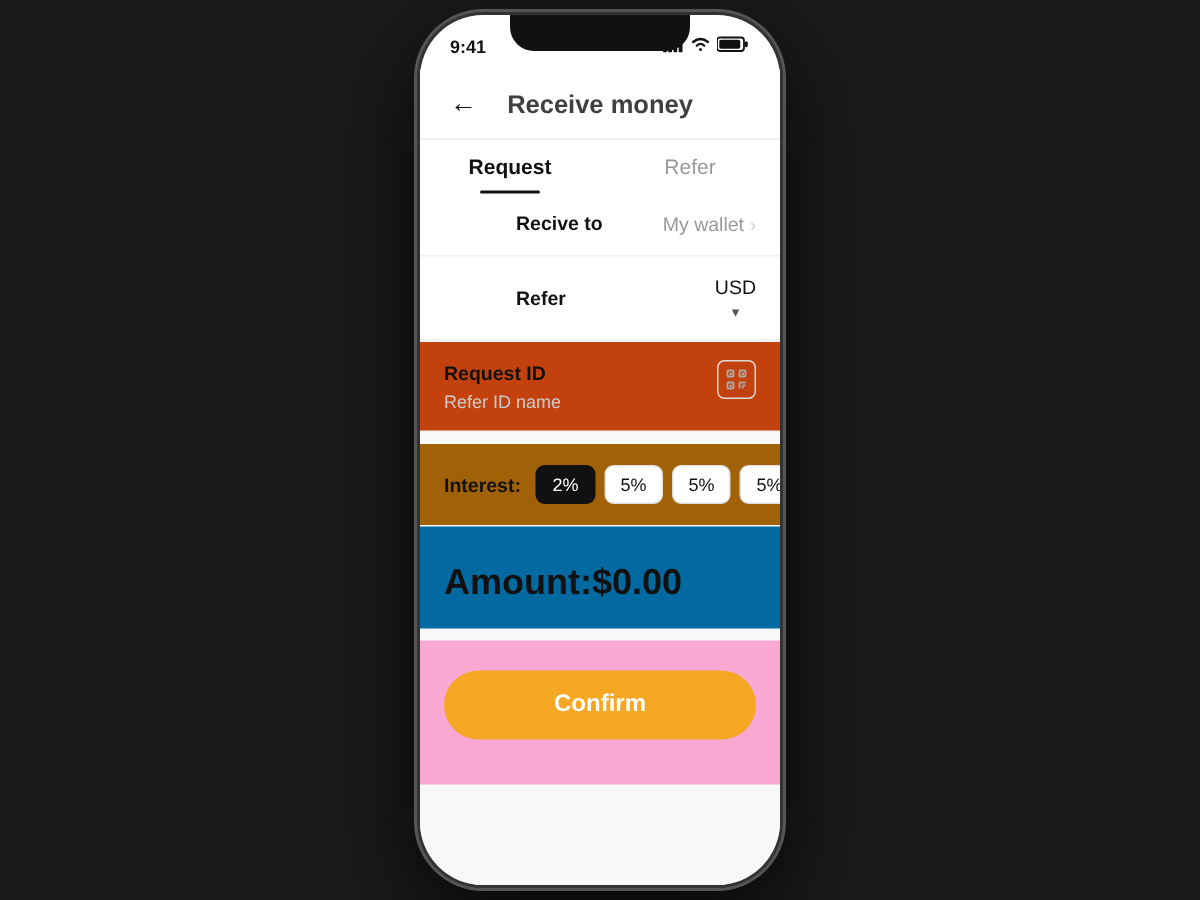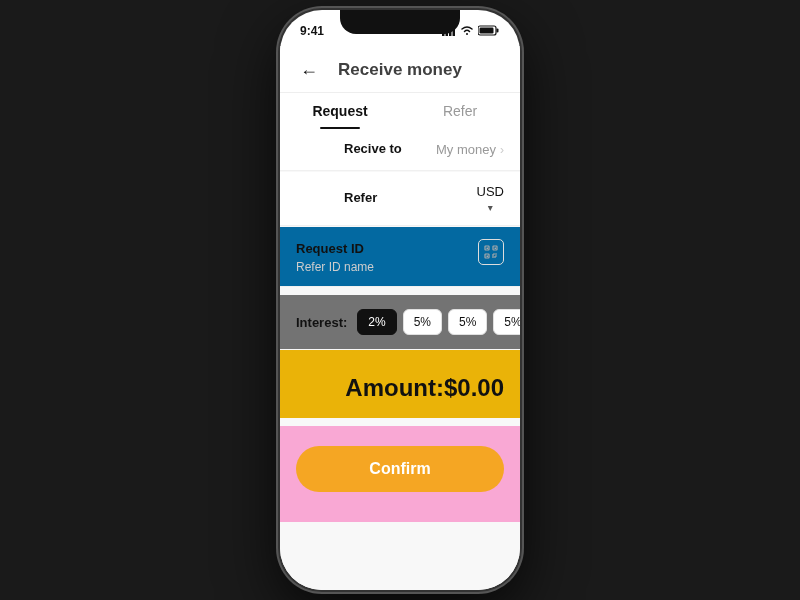--- a/index.html
+++ b/index.html
@@ -197,21 +197,21 @@
       flex-direction: column;
     }
 
     .chevron-down {
       font-size: 10px;
       color: #555;
     }
 
     
     .id-field-row {
-      background: #0369a1;
+      background: #c2410c;
       padding: 12px 16px;
       border-bottom: 1px solid #f0f0f0;
       margin-top: 1px;
       display: flex;
       align-items: flex-start;
       justify-content: space-between;
     }
 
     .id-input-wrap {
       flex: 1;
@@ -232,21 +232,21 @@
       align-items: center;
       justify-content: center;
       font-size: 12px;
       color: #aaa;
       cursor: pointer;
       flex-shrink: 0;
     }
 
     
     .interest-row {
-      background: #737373;
+      background: #a16207;
       padding: 14px 16px;
       display: flex;
       align-items: center;
       gap: 10px;
       margin-top: 8px;
     }
 
     .interest-label {
       font-size: 13px;
       font-weight: 600;
@@ -271,22 +271,22 @@
     }
 
     .interest-btn.active {
       background: #111;
       color: #fff;
       border-color: #111;
     }
 
     
     .amount-display {
-      background: #eab308;
-      text-align: right;
+      background: #0369a1;
+      text-align: left;
       padding: 24px 16px 16px;
       margin-top: 1px;
     }
 
     .amount-text {
       font-size: 24px;
       font-weight: 700;
       color: #111;
     }
 
@@ -359,21 +359,21 @@
         <span>Refer</span>
       </div>
     </div>
 
     <div class="content">
 
       <div class="field-row">
         <div class="field-value-row">
           <span class="field-label">Recive to</span>
           <div class="field-right">
-            <span>My money</span>
+            <span>My wallet</span>
             <span class="chevron-right">›</span>
           </div>
         </div>
       </div>
 
       <div class="field-row">
         <div class="field-value-row">
           <span class="field-label">Refer</span>
           <div class="currency-selector">
             <span>USD</span>

